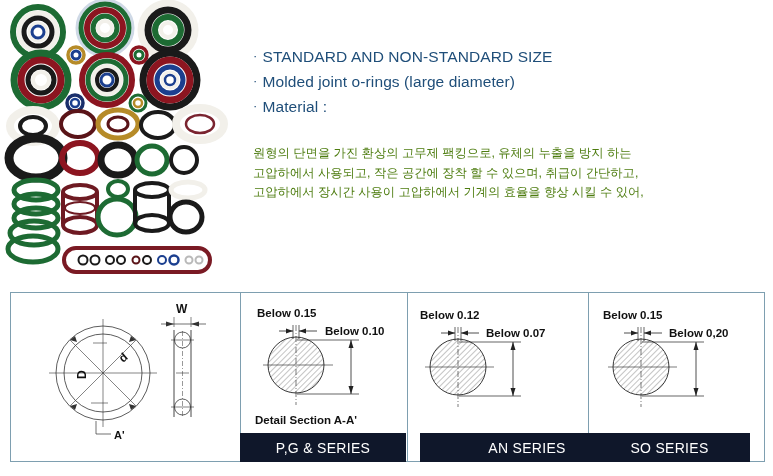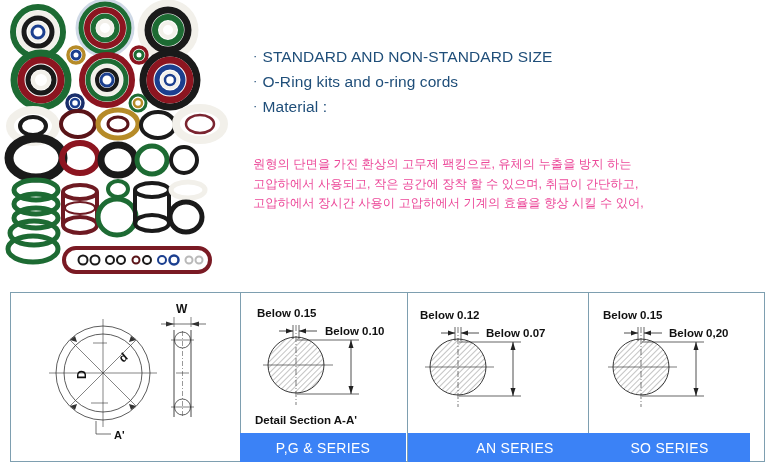--- a/index.html
+++ b/index.html
@@ -28,22 +28,22 @@
     font-size:15.5px;
     line-height:24px;
     white-space:nowrap;
     letter-spacing:0.1px;
   }
   .bullet-line .dot { margin-right:5px; font-size:13px; vertical-align:2px; }
   .bullet-cont { padding-left:14px; }
 
   
   #desc-korean {
-    position:absolute; left:253px; top:155px; width:500px;
-    color:#ec4899;
+    position:absolute; left:253px; top:144px; width:500px;
+    color:#4d7c0f;
     font-size:12.3px;
     line-height:19.5px;
   }
   #desc-korean div { white-space:nowrap; }
 
   
   #drawing-panel {
     position:absolute; left:10px; top:292px; width:755px; height:170px;
     border:1px solid #7e9fb0;
     background:#ffffff;
@@ -54,28 +54,28 @@
   }
   .drawing-cell {
     position:absolute; top:0; height:100%;
   }
   .drawing-cell svg { display:block; }
 
   
   .caption-bar {
     position:absolute;
     top:433px; height:29px;
-    background:#3b82f6;
+    background:#0f172a;
     color:#ffffff;
     font-size:14px;
     letter-spacing:0.3px;
     display:flex; align-items:center; justify-content:center;
   }
   #caption-pg  { left:240px; width:166px; }
-  #caption-an  { left:408px; width:214px; }
+  #caption-an  { left:420px; width:214px; }
   #caption-so  { left:589px; width:161px; }
 
   .tech-text { font-family:"Liberation Sans", sans-serif; font-weight:bold; }
 </style>
 </head>
 <body>
 
 <div id="oring-photo">
   <svg width="228" height="278" viewBox="0 0 228 278" xmlns="http://www.w3.org/2000/svg">
     <rect x="0" y="0" width="228" height="278" fill="#ffffff"></rect>
@@ -176,21 +176,21 @@
       <circle cx="199" cy="260" r="3.5" stroke="#b9b9b9" stroke-width="2"></circle>
     </g>
   </svg>
 </div>
 
 <div id="spec-text">
   <div class="bullet-line">
     <span class="dot">·</span><span>STANDARD AND NON-STANDARD SIZE</span>
   </div>
   <div class="bullet-line">
-    <span class="dot">·</span><span>O-Ring kits and o-ring cords</span>
+    <span class="dot">·</span><span>Molded joint o-rings (large diameter)</span>
   </div>
   <div class="bullet-line">
     <span class="dot">·</span><span>Material :</span>
   </div>
 </div>
 
 <div id="desc-korean">
   <div>원형의 단면을 가진 환상의 고무제 팩킹으로, 유체의 누출을 방지 하는</div>
   <div>고압하에서 사용되고, 작은 공간에 장착 할 수 있으며, 취급이 간단하고,</div>
   <div>고압하에서 장시간 사용이 고압하에서 기계의 효율을 향상 시킬 수 있어,</div>

